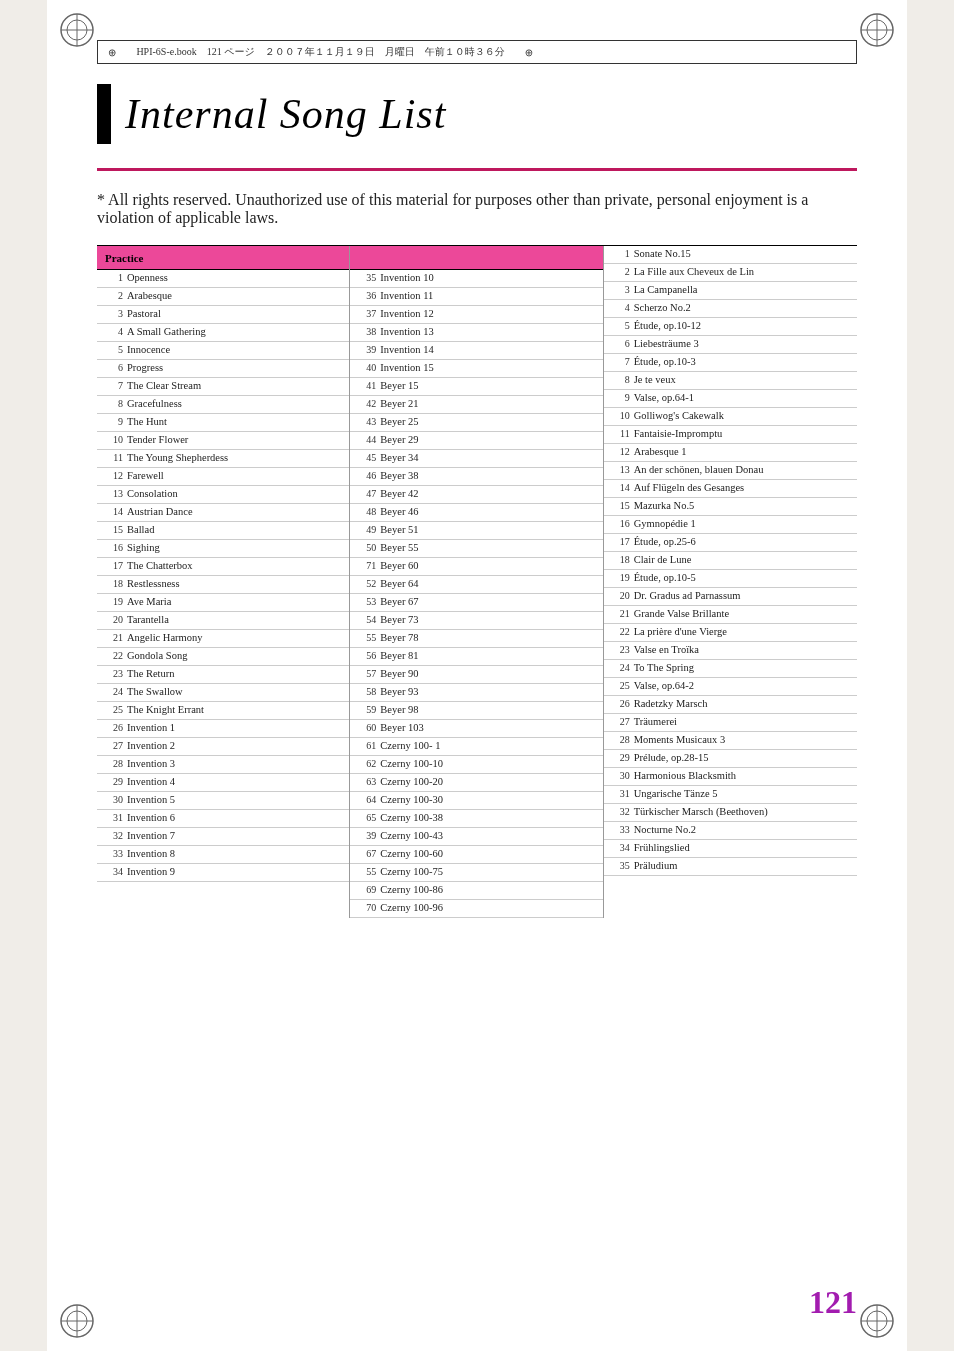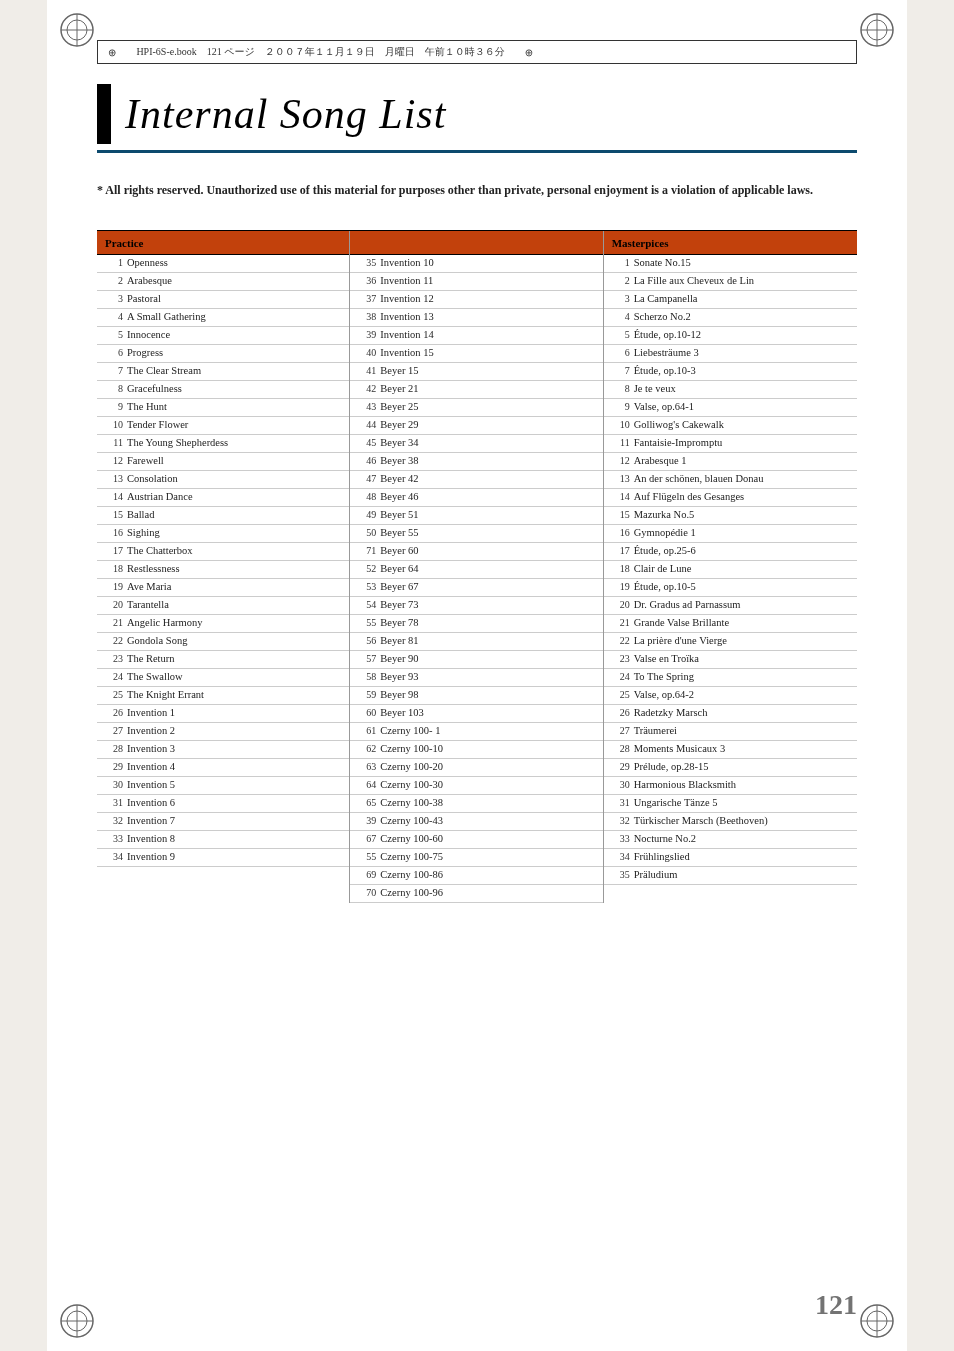--- a/index.html
+++ b/index.html
@@ -40,23 +40,23 @@
       font-size: 10px;
       color: #333;
       margin-bottom: 20px;
       display: flex;
       align-items: center;
       gap: 20px;
     }
 
     
     .title-area {
-      margin-bottom: 30px;
-      padding-bottom: 2px;
-      border-bottom: 3px solid #0c4a6e;
+      margin-bottom: 20px;
+      padding-bottom: 20px;
+      border-bottom: 3px solid #be185d;
     }
     .title-black-bar {
       display: inline-flex;
       align-items: center;
     }
     .title-rect {
       width: 14px;
       background: #000;
       height: 60px;
       margin-right: 14px;
@@ -66,44 +66,43 @@
     .title-text {
       font-size: 42px;
       font-weight: normal;
       font-style: italic;
       vertical-align: middle;
       letter-spacing: 1px;
     }
 
     
     .copyright {
-      font-size: 12px;
-      margin-bottom: 32px;
+      font-size: 16px;
+      margin-bottom: 18px;
       color: #222;
-      font-weight: bold;
     }
 
     
     .song-list-container {
       display: grid;
       grid-template-columns: 1fr 1fr 1fr;
       gap: 0;
       border-top: 1px solid #000;
     }
 
     
     .col {
       border-right: 1px solid #999;
       padding-right: 0;
     }
     .col:last-child { border-right: none; }
 
     
     .col-header {
-      background: #c2410c;
+      background: #ec4899;
       padding: 4px 8px;
       font-size: 11px;
       font-weight: bold;
       border-bottom: 1px solid #000;
       height: 24px;
       display: flex;
       align-items: center;
     }
 
     
@@ -125,23 +124,23 @@
     .song-name {
       font-size: 10.5px;
       color: #222;
     }
 
     
     .page-number {
       position: absolute;
       bottom: 30px;
       right: 50px;
-      font-size: 28px;
+      font-size: 32px;
       font-weight: bold;
-      color: #737373;
+      color: #a21caf;
     }
   </style>
 </head>
 <body>
 
 <div class="page">
 
   <div class="corner corner-tl">
     <svg viewBox="0 0 36 36" fill="none">
       <circle cx="18" cy="18" r="16" stroke="#666" stroke-width="1.5"></circle>
@@ -471,21 +470,20 @@
         <div class="song-row">
           <span class="song-num">69</span>
           <span class="song-name">Czerny 100-86</span>
         </div>
         <div class="song-row">
           <span class="song-num">70</span>
           <span class="song-name">Czerny 100-96</span>
         </div>
       </div>
       <div class="col">
-        <div class="col-header">Masterpices</div>
         <div class="song-row">
           <span class="song-num">1</span>
           <span class="song-name">Sonate No.15</span>
         </div>
         <div class="song-row">
           <span class="song-num">2</span>
           <span class="song-name">La Fille aux Cheveux de Lin</span>
         </div>
         <div class="song-row">
           <span class="song-num">3</span>

